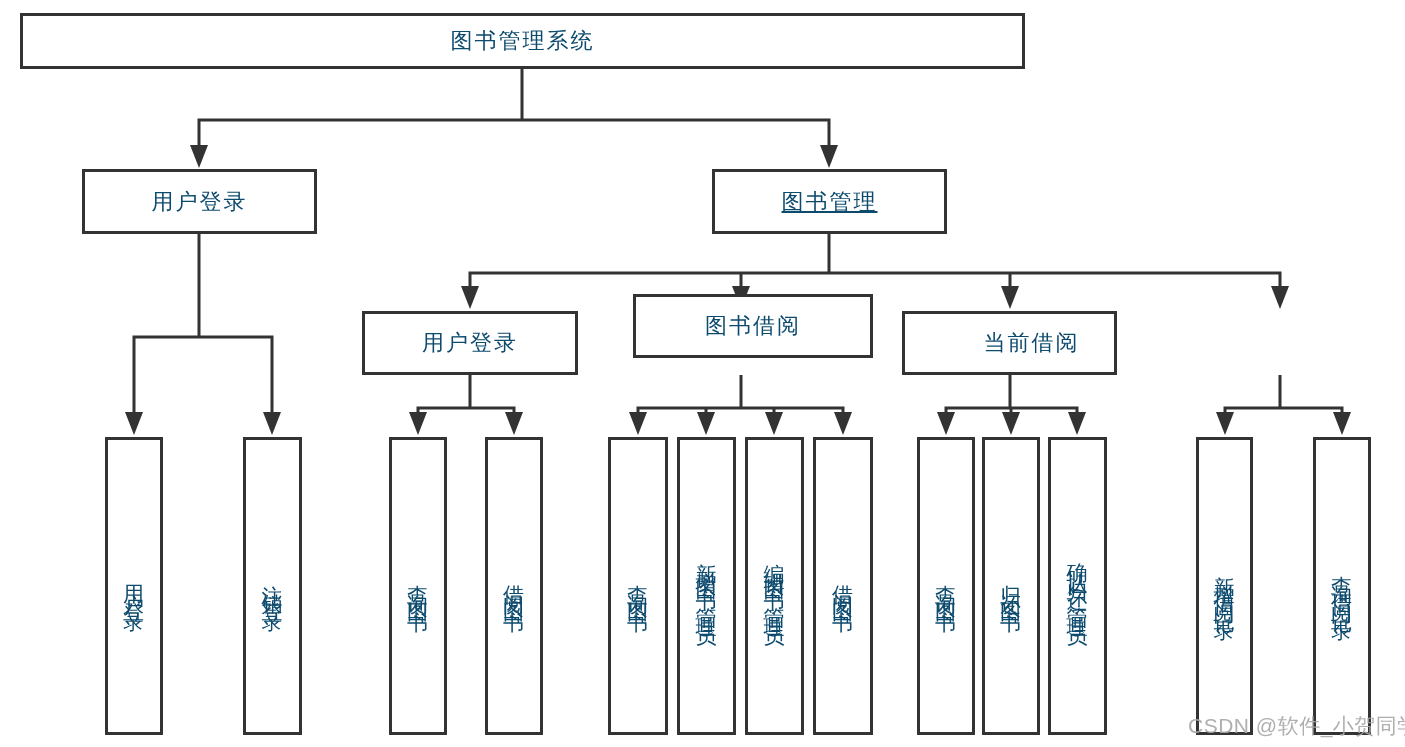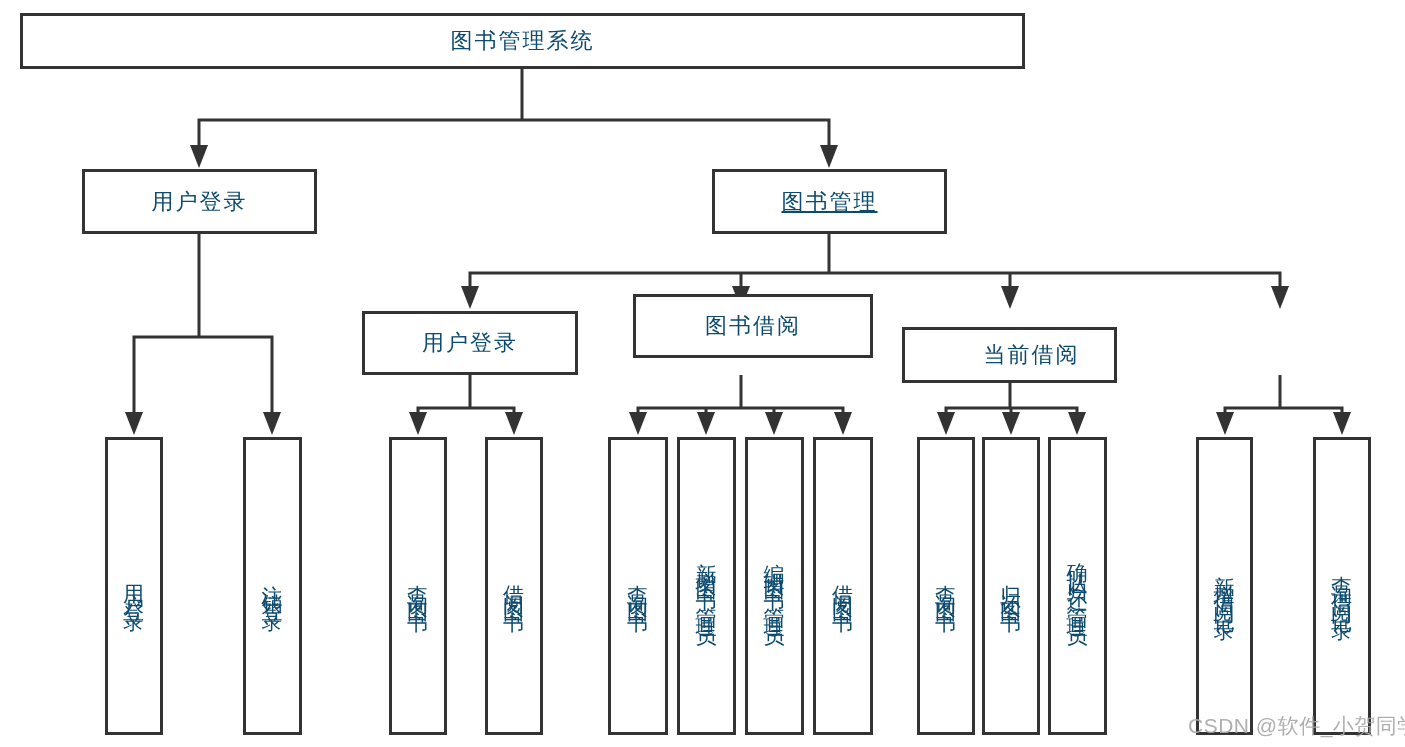--- a/index.html
+++ b/index.html
@@ -57,21 +57,21 @@
     letter-spacing: 0.5px;
     white-space: nowrap;
   }
 
   
   #n-root            { left: 20px;   top: 13px;  width: 1005px; height: 56px; }
   #n-user-login      { left: 82px;   top: 169px; width: 235px;  height: 65px; }
   #n-book-mgmt       { left: 712px;  top: 169px; width: 235px;  height: 65px; text-decoration: underline; }
   #n-new-book        { left: 362px;  top: 311px; width: 216px;  height: 64px; }
   #n-book-borrow     { left: 633px;  top: 294px; width: 240px;  height: 64px; }
-  #n-current-borrow  { left: 902px;  top: 327px; width: 215px;  height: 56px; padding-left: 44px; }
+  #n-current-borrow  { left: 902px;  top: 311px; width: 215px;  height: 64px; padding-left: 44px; }
   #n-borrow-record   { left: 1172px; top: 311px; width: 215px;  height: 64px; }
 
   #lf-1  { left: 105px;  top: 437px; width: 58px; height: 298px; }
   #lf-2  { left: 243px;  top: 437px; width: 59px; height: 298px; }
   #lf-3  { left: 389px;  top: 437px; width: 58px; height: 298px; }
   #lf-4  { left: 485px;  top: 437px; width: 58px; height: 298px; }
   #lf-5  { left: 608px;  top: 437px; width: 60px; height: 298px; }
   #lf-6  { left: 677px;  top: 437px; width: 59px; height: 298px; }
   #lf-7  { left: 745px;  top: 437px; width: 59px; height: 298px; }
   #lf-8  { left: 813px;  top: 437px; width: 60px; height: 298px; }

